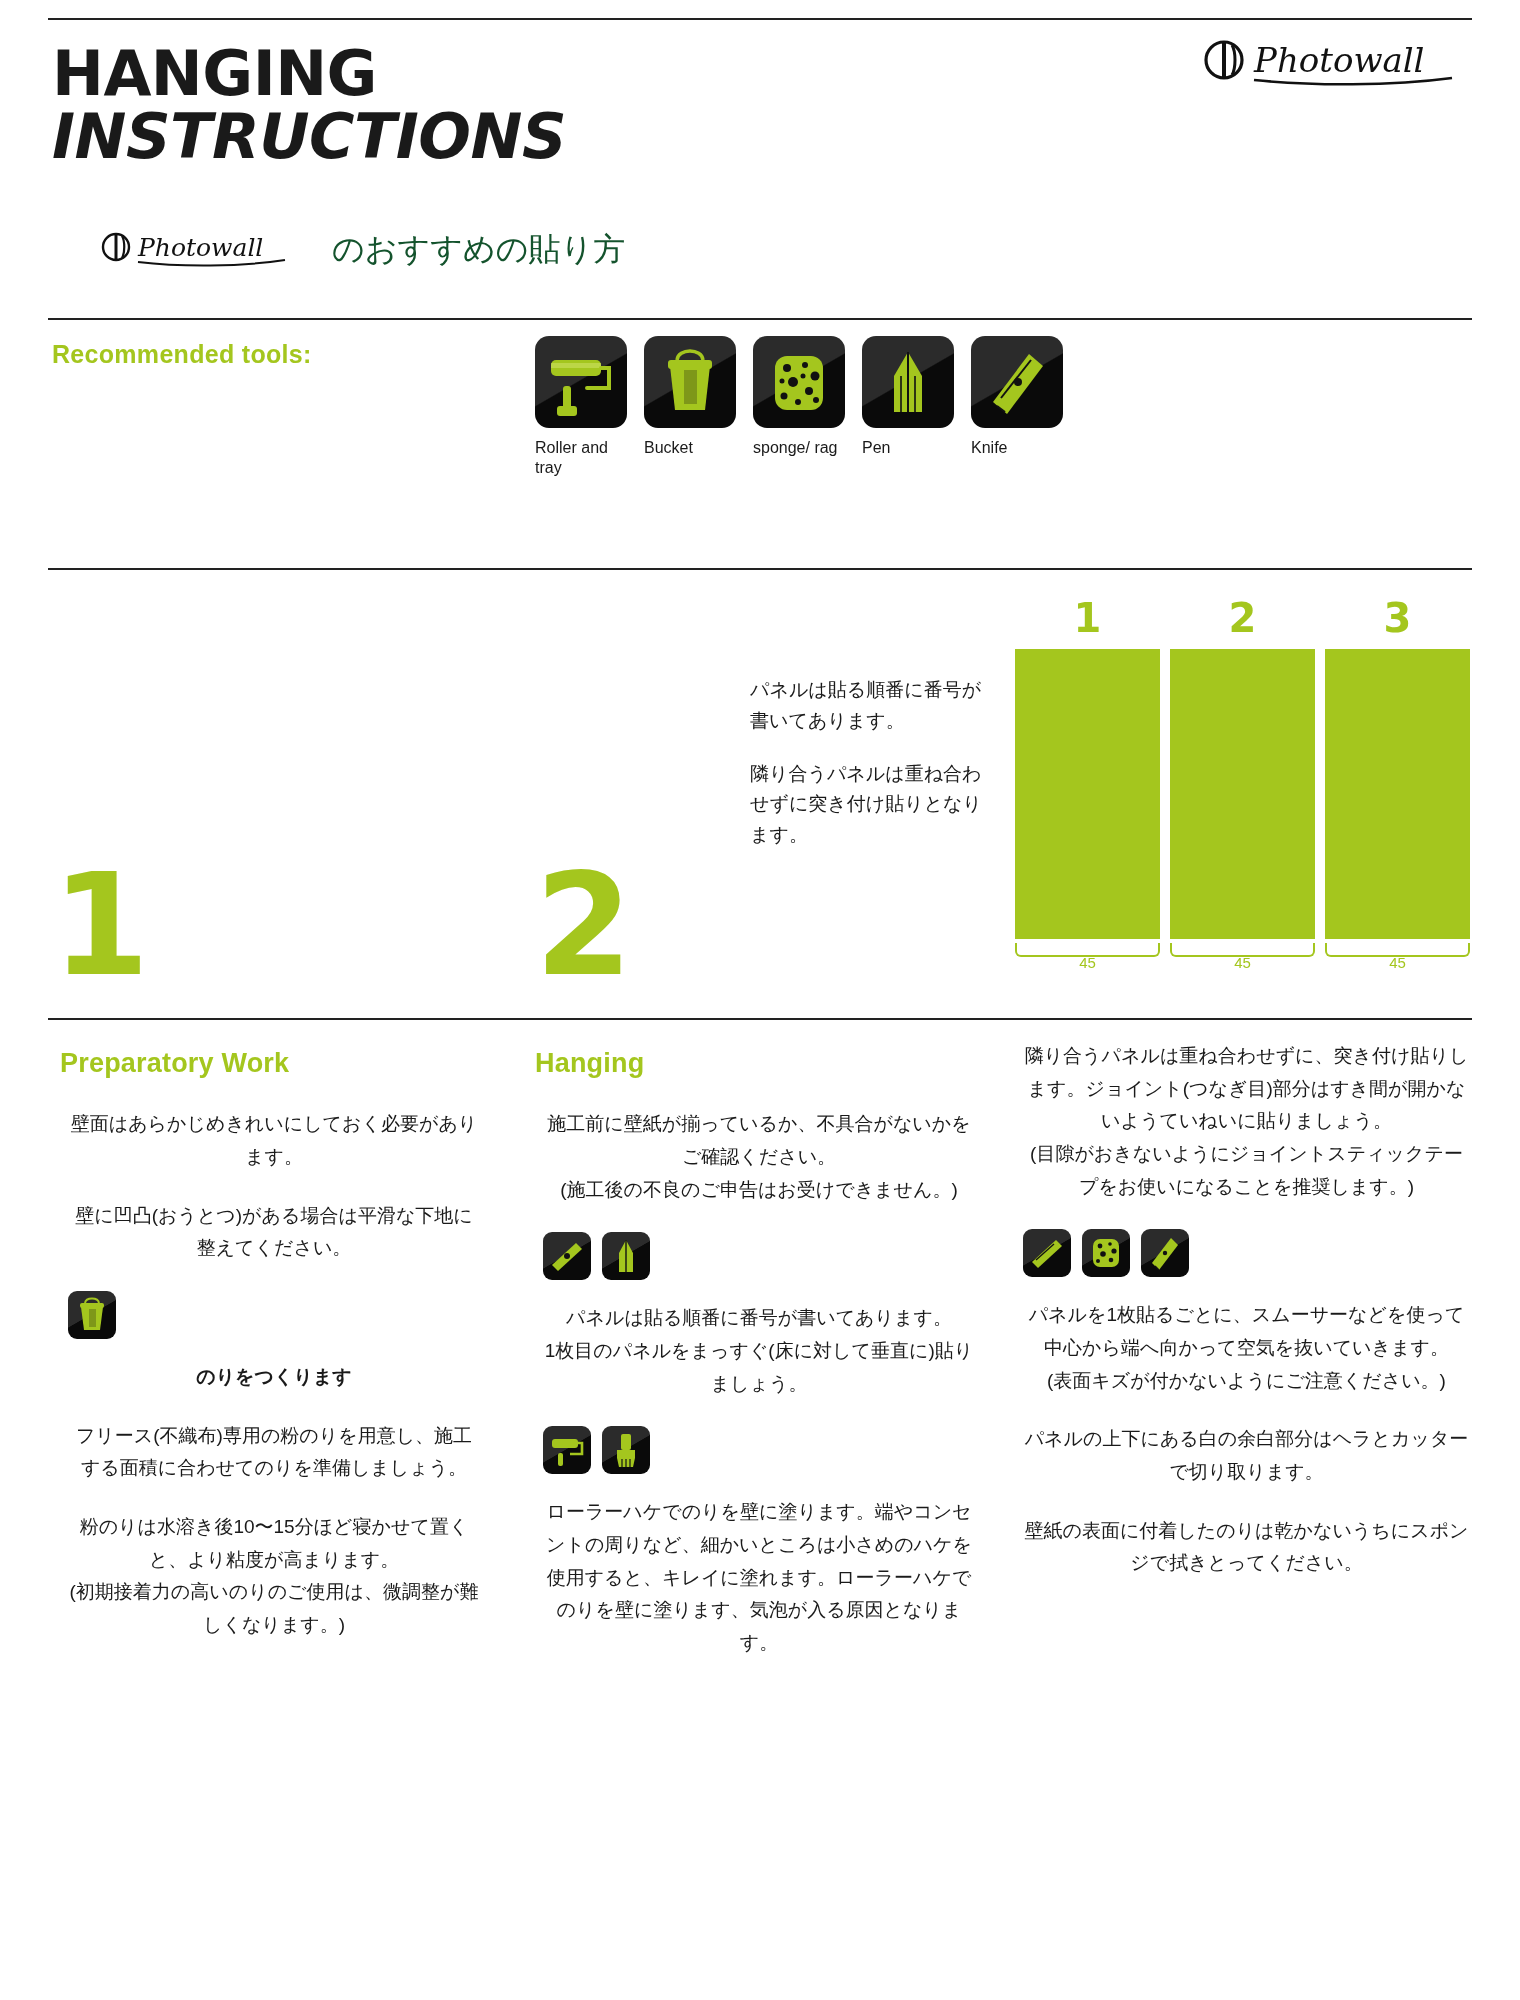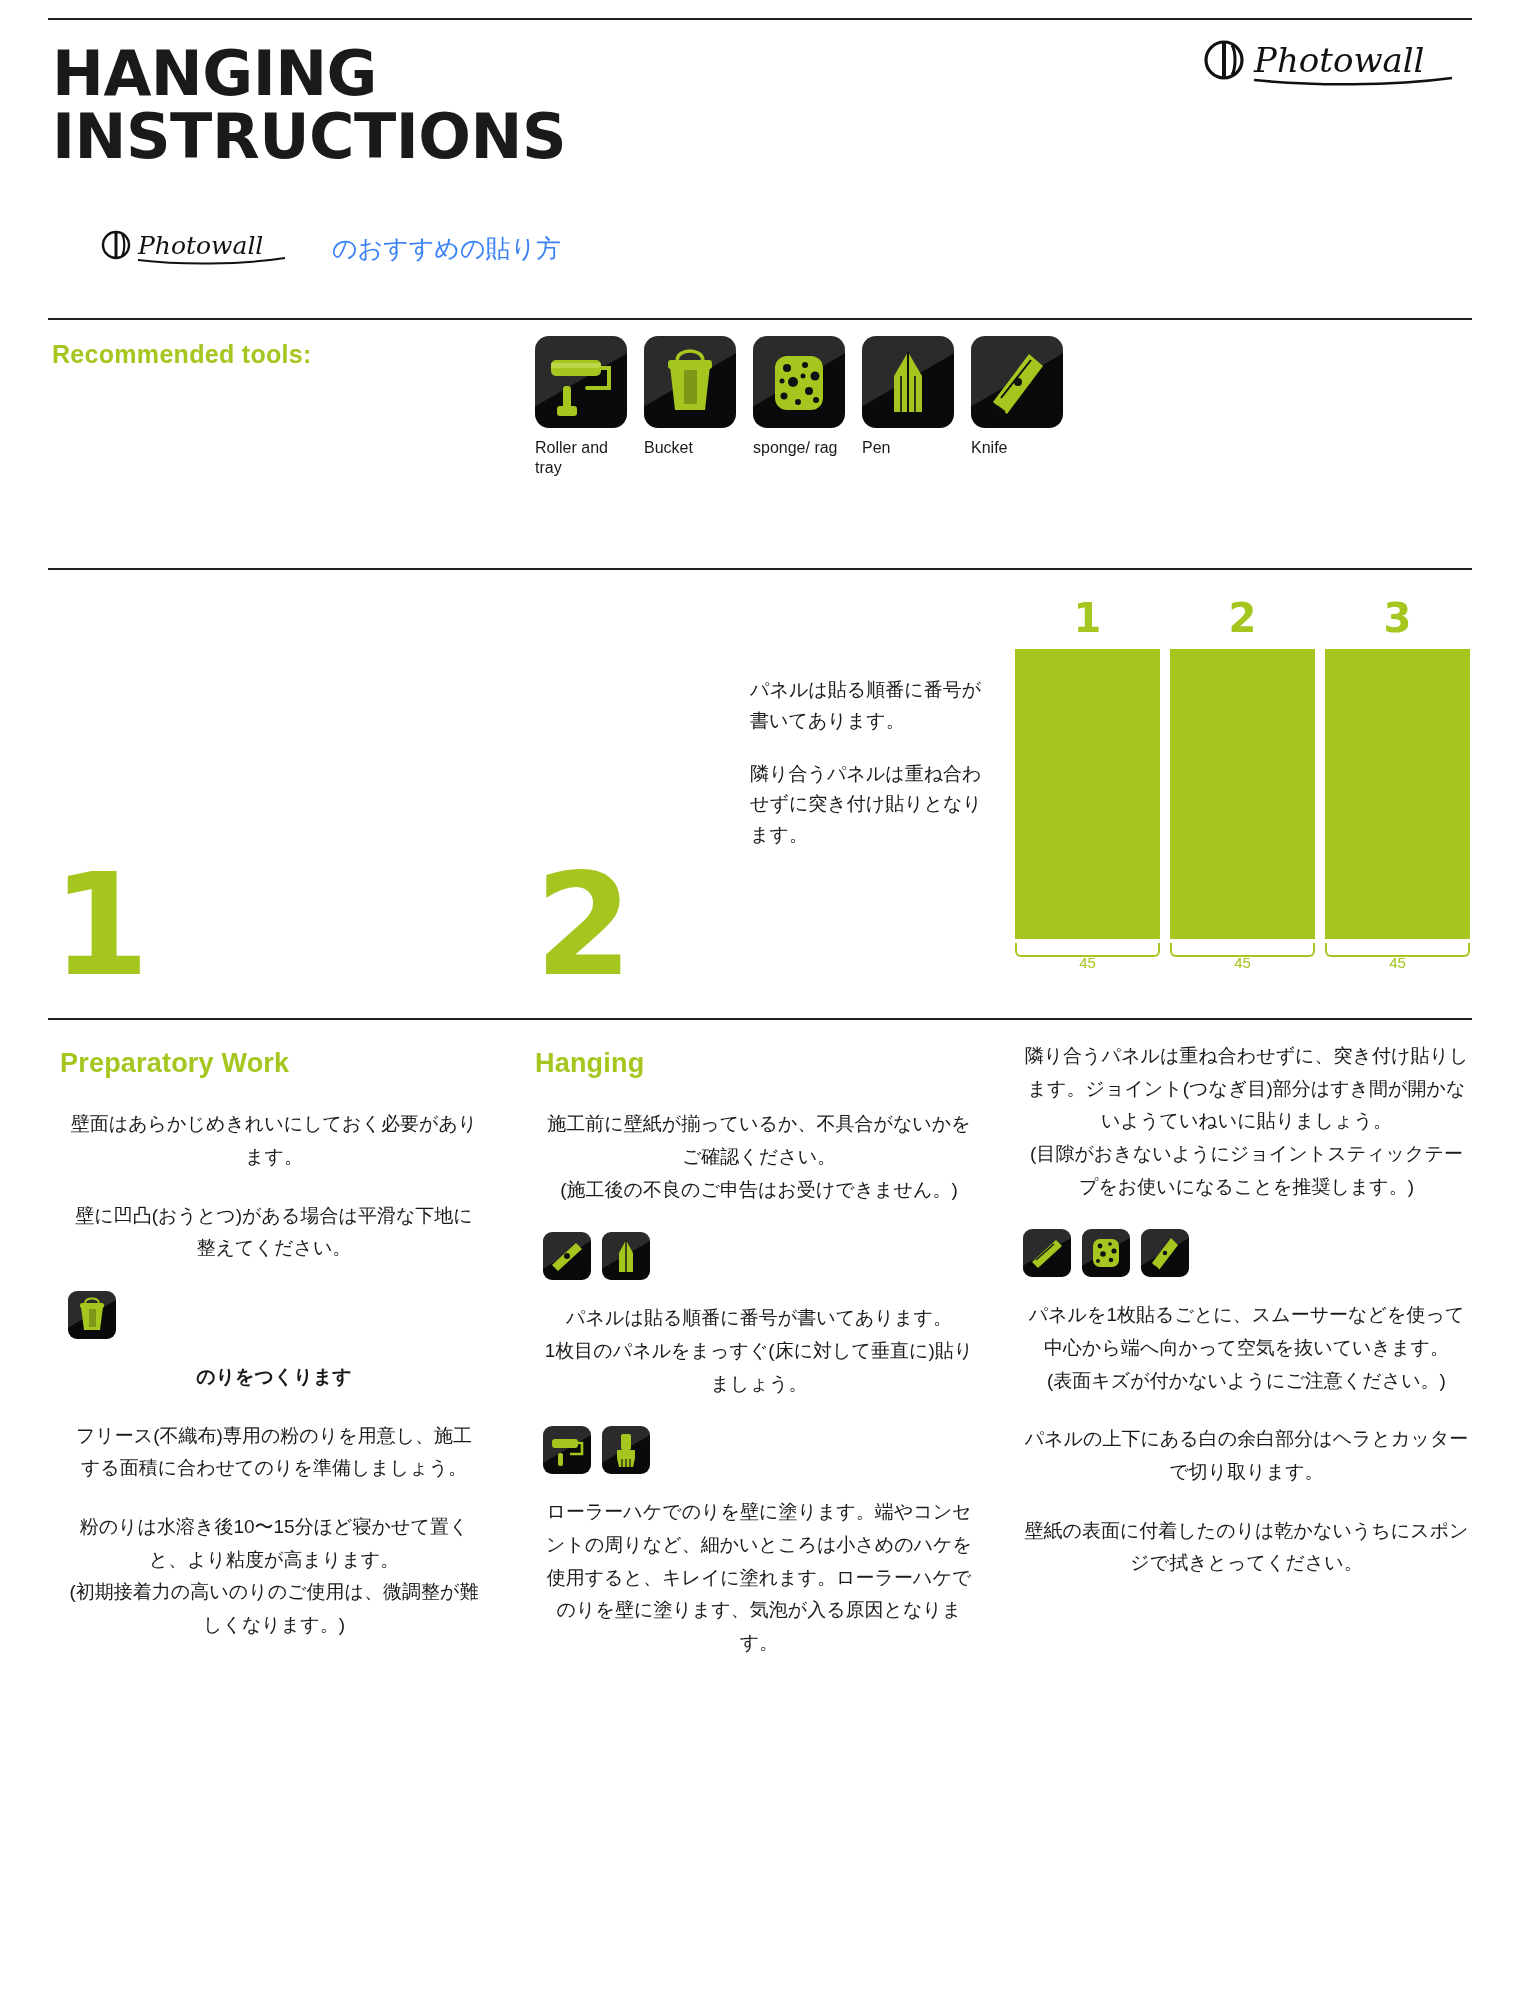--- a/index.html
+++ b/index.html
@@ -45,34 +45,34 @@
     position: absolute;
     left: 52px;
     top: 42px;
     font-size: 62px;
     line-height: 1.02;
     font-weight: bold;
     letter-spacing: -0.5px;
     color: #1a1a1a;
     font-family: "DejaVu Sans", sans-serif;
   }
-  .title .line2 { display: block; }
+  .title .line2 { display: block; font-style: italic; }
 
   .subtitle-row {
     position: absolute;
     left: 100px;
     top: 228px;
     display: flex;
     align-items: center;
     gap: 12px;
   }
   .subtitle-logo { width: 220px; height: 40px; }
   .subtitle-text {
-    font-size: 25px;
-    color: #3b82f6;
+    font-size: 32px;
+    color: #14532d;
   }
 
   
   .rule-tools-top {
     position: absolute;
     left: 48px;
     right: 48px;
     top: 318px;
     height: 2px;
     background: #222;

